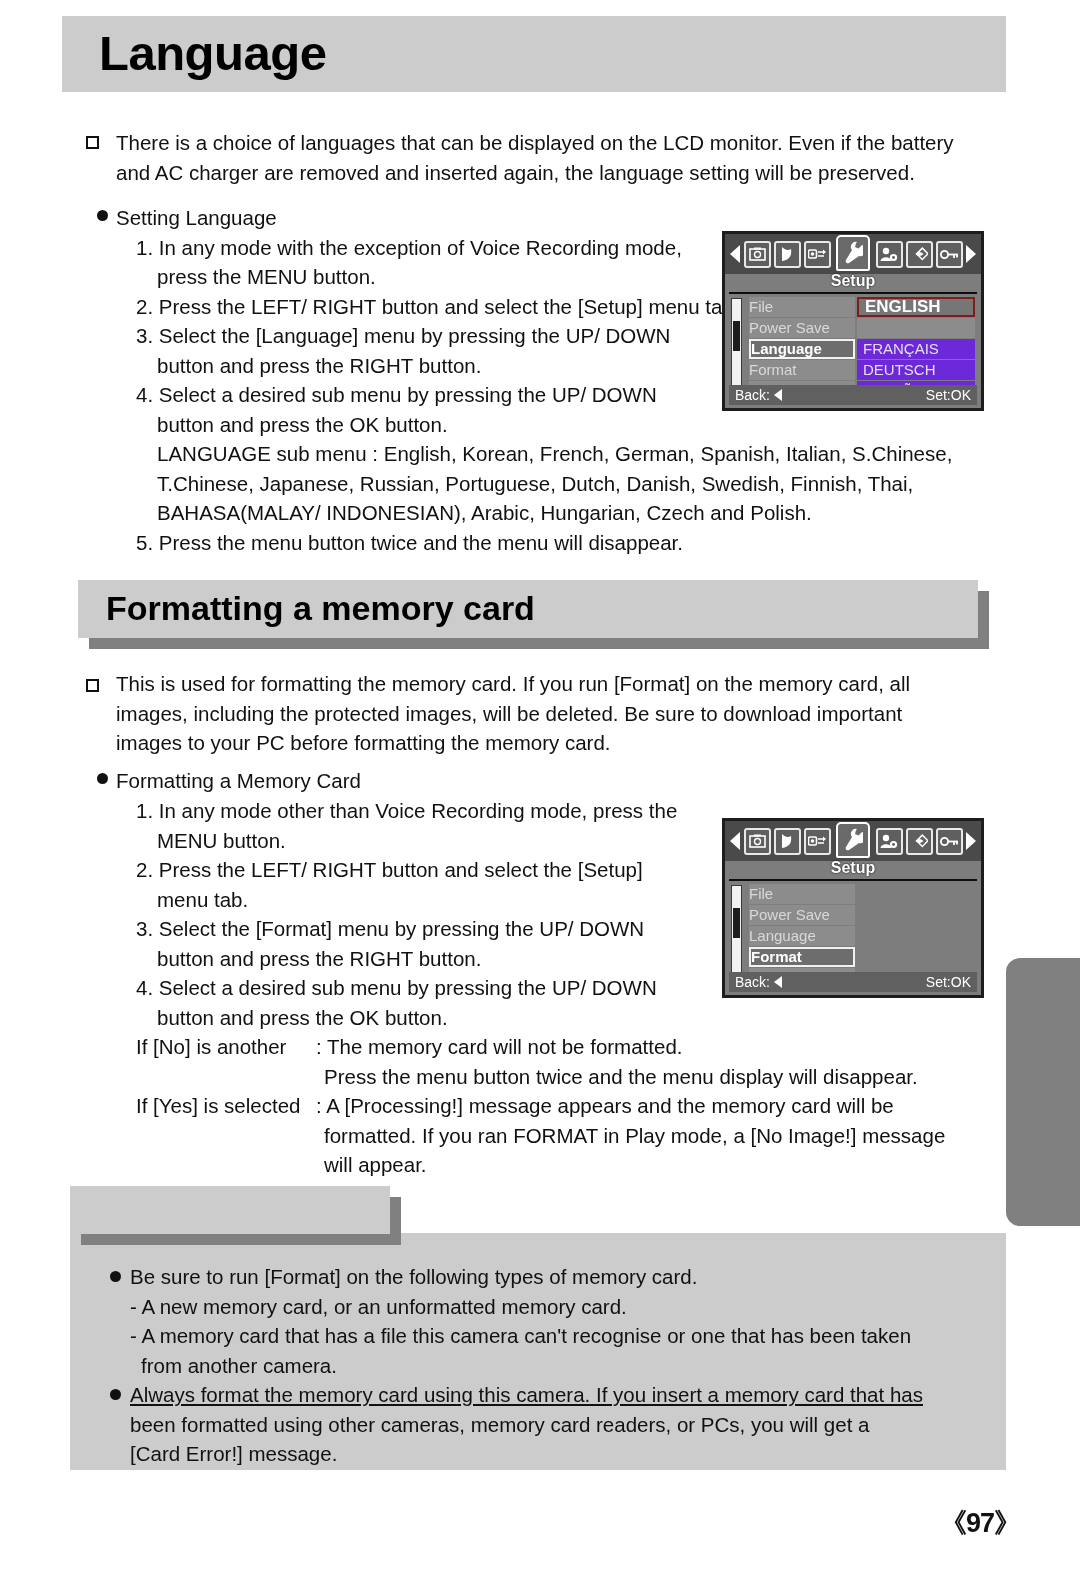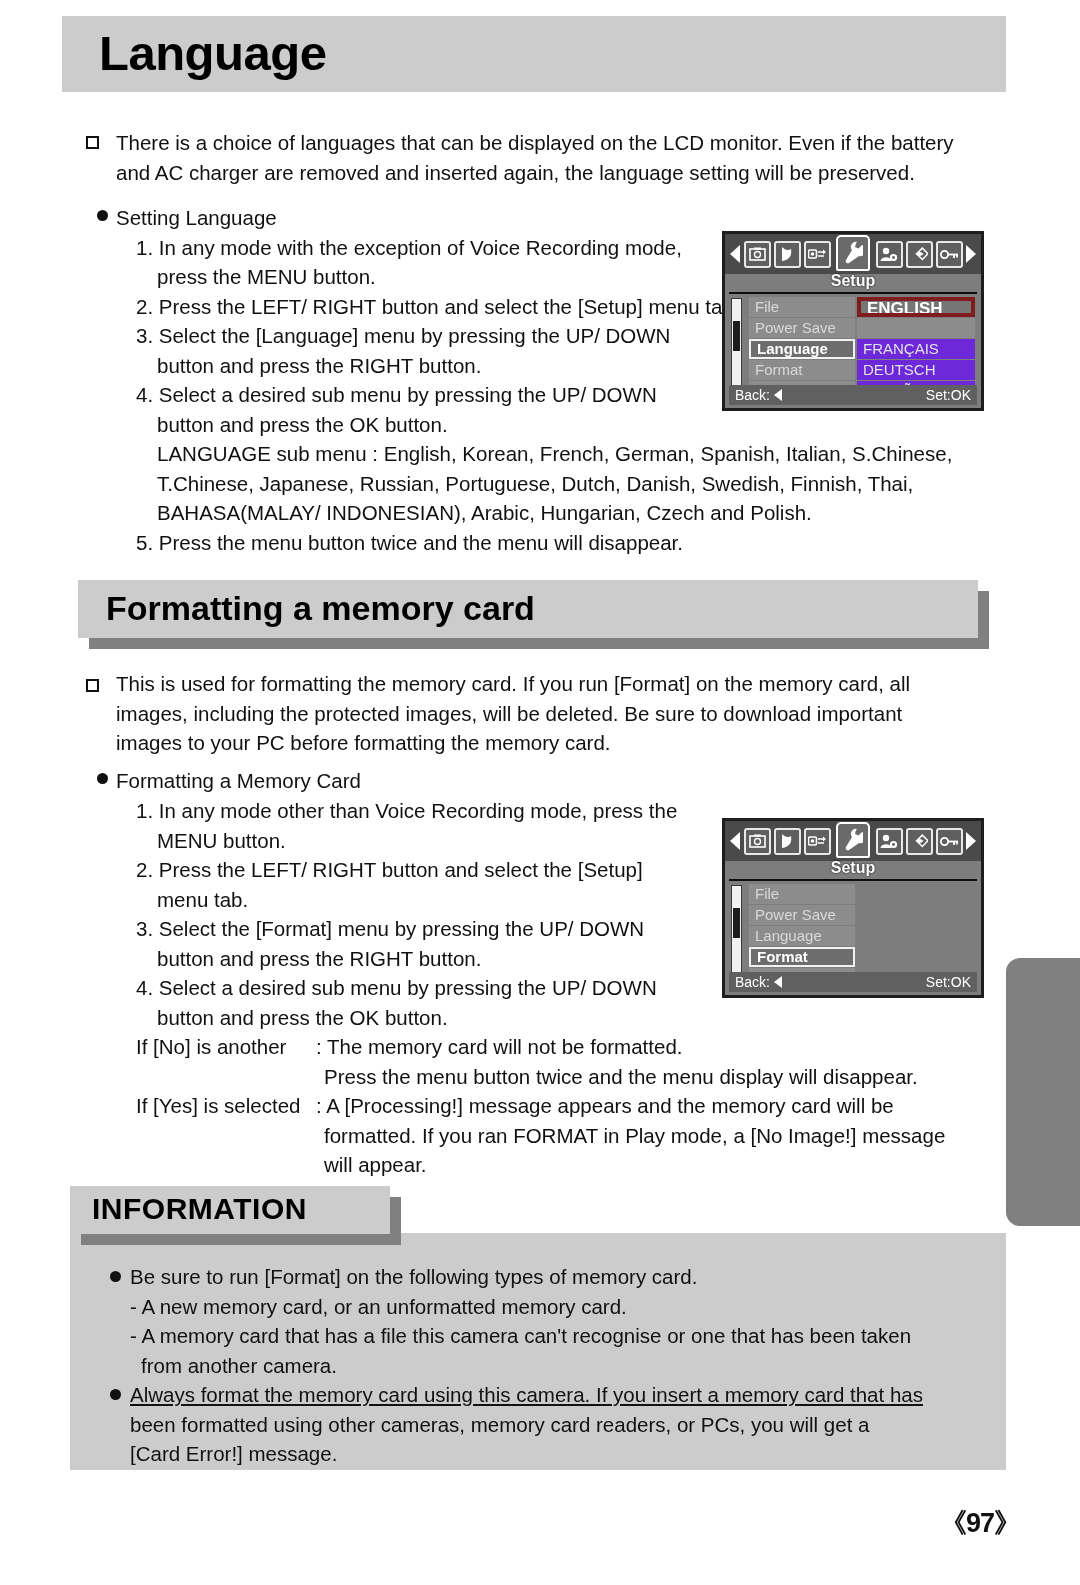--- a/index.html
+++ b/index.html
@@ -222,21 +222,20 @@
     left: 128px;
     top: 3px;
     width: 118px;
   }
   .mrow {
     height: 19.5px;
     line-height: 19.5px;
     background: #8c8c8c;
     color: #d9d9d9;
     font-size: 15px;
-    padding-left: 6px;
     margin-bottom: 1.5px;
     box-sizing: border-box;
     overflow: hidden;
     white-space: nowrap;
   }
   .mrow.sel {
     background: #6d6d6d;
     color: #ffffff;
     font-weight: bold;
     border: 2px solid #f2f2f2;
@@ -252,21 +251,21 @@
     margin-bottom: 1.5px;
     box-sizing: border-box;
     overflow: hidden;
     white-space: nowrap;
   }
   .srow.hl {
     background: #767676;
     color: #ffffff;
     font-weight: bold;
     font-size: 17px;
-    border: 4px solid #7f1d1d;
+    border: 2px solid #7f1d1d;
     line-height: 16px;
   }
   .srow.empty { background: #8c8c8c; color: transparent; }
   .srow.none  { background: transparent; color: transparent; }
 
   .lcd-foot {
     position: absolute;
     left: 4px;
     right: 4px;
     bottom: 3px;
@@ -527,21 +526,20 @@
       <span class="back-tri"></span>
     </span>
     <span>Set:OK</span>
   </div>
 </div>
 
 <div class="info-box"></div>
 <div class="sec-head" id="info-head">
   <div class="shadow"></div>
   <div class="plate"></div>
-  <div class="label">INFORMATION</div>
 </div>
 
 <div class="rd-bullet" style="left:110px; top:1271px;"></div>
 <div class="para" style="left:130px; top:1262px;">Be sure to run [Format] on the following types of memory card.</div>
 <div class="para" style="left:130px; top:1292px;">- A new memory card, or an unformatted memory card.</div>
 <div class="para" style="left:130px; top:1321px;">- A memory card that has a file this camera can't recognise or one that has been taken</div>
 <div class="para" style="left:141px; top:1351px;">from another camera.</div>
 
 <div class="rd-bullet" style="left:110px; top:1389px;"></div>
 <div class="para" style="left:130px; top:1380px;text-decoration:underline;">Always format the memory card using this camera. If you insert a memory card that has</div>

